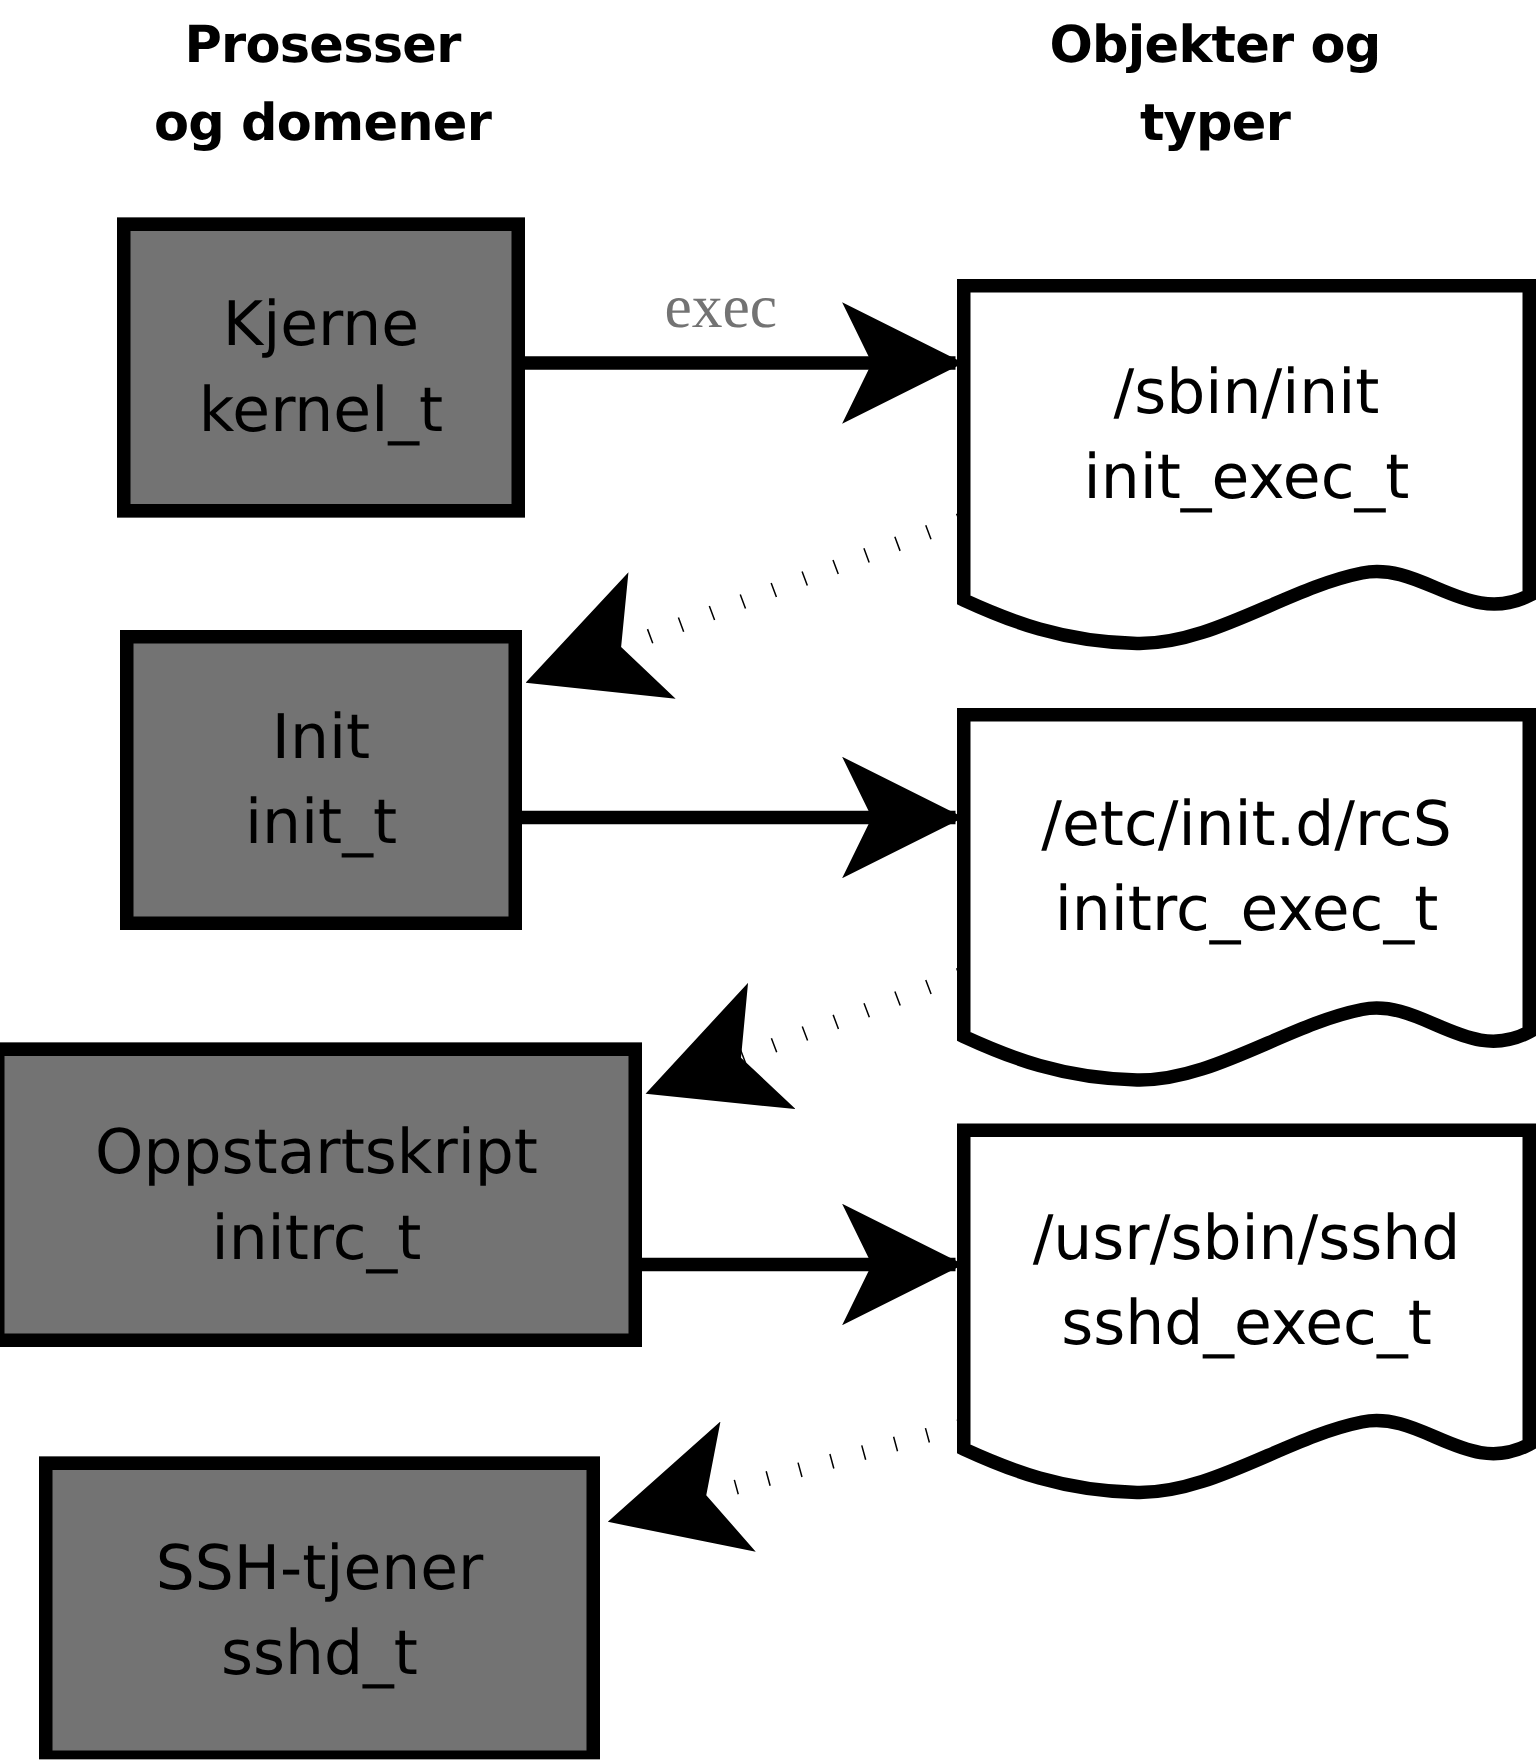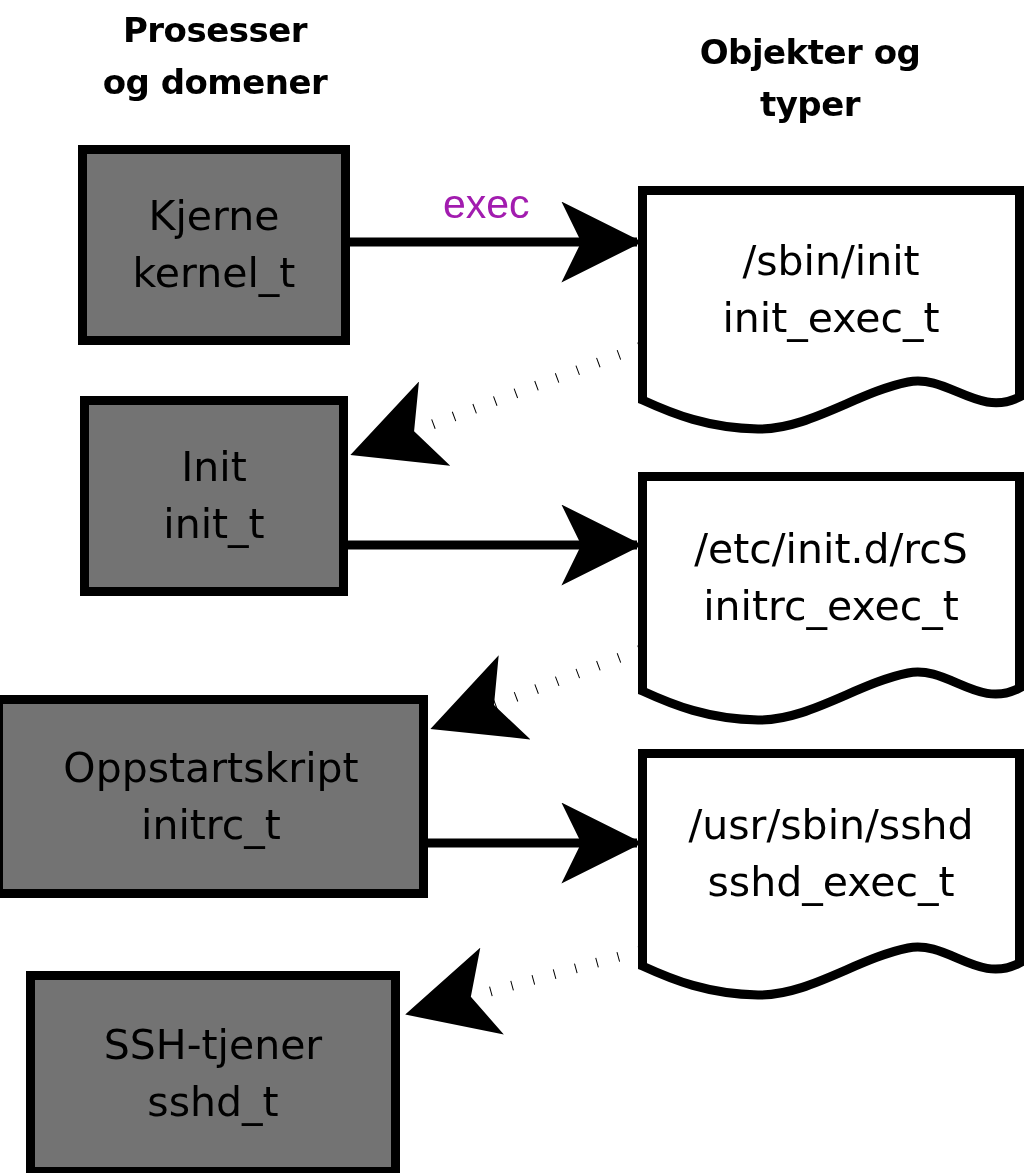--- a/index.html
+++ b/index.html
@@ -20,21 +20,21 @@
     font-family: "DejaVu Sans", "Liberation Sans", sans-serif;
     font-weight: bold;
     font-size: 34px;
     line-height: 52px;
     color: #000000;
     text-align: center;
     white-space: pre-line;
     letter-spacing: -0.5px;
   }
   #hdr-left  { left: 0px;   top: 4px;  width: 430px; }
-  #hdr-right { left: 596px; top: 4px;  width: 428px; margin-top: 22px; }
+  #hdr-right { left: 596px; top: 4px;  width: 428px; }
 
   .node {
     position: absolute;
     box-sizing: border-box;
     display: flex;
     flex-direction: column;
     align-items: center;
     justify-content: center;
     color: #000000;
   }
@@ -71,43 +71,43 @@
   }
   .edge-layer {
     position: absolute;
     left: 0; top: 0;
     width: 1024px;
     height: 1173px;
     pointer-events: none;
   }
   .edge-label {
     position: absolute;
-    font-family: Liberation Sans, sans-serif;
+    font-family: Liberation Serif, serif;
     font-size: 41px;
     line-height: 41px;
-    color: #a21caf;
+    color: #737373;
     white-space: nowrap;
   }
 </style>
 </head>
 <body>
 
 <div id="canvas">
 
   <div class="col-header" id="hdr-left">Prosesser
 og domener</div>
   <div class="col-header" id="hdr-right">Objekter og
 typer</div>
 
   <div class="node rect-node" style="left:78px; top:145px; width:272px; height:200px;">
     <div class="line">Kjerne</div>
     <div class="line">kernel_t</div>
   </div>
 
-  <div class="node rect-node" style="left:80px; top:396px; width:268px; height:200px;">
+  <div class="node rect-node" style="left:80px; top:420px; width:268px; height:200px;">
     <div class="line">Init</div>
     <div class="line">init_t</div>
   </div>
 
   <div class="node rect-node" style="left:-6px; top:695px; width:434px; height:203px;">
     <div class="line">Oppstartskript</div>
     <div class="line">initrc_t</div>
   </div>
 
   <div class="node rect-node" style="left:26px; top:971px; width:374px; height:205px;">

